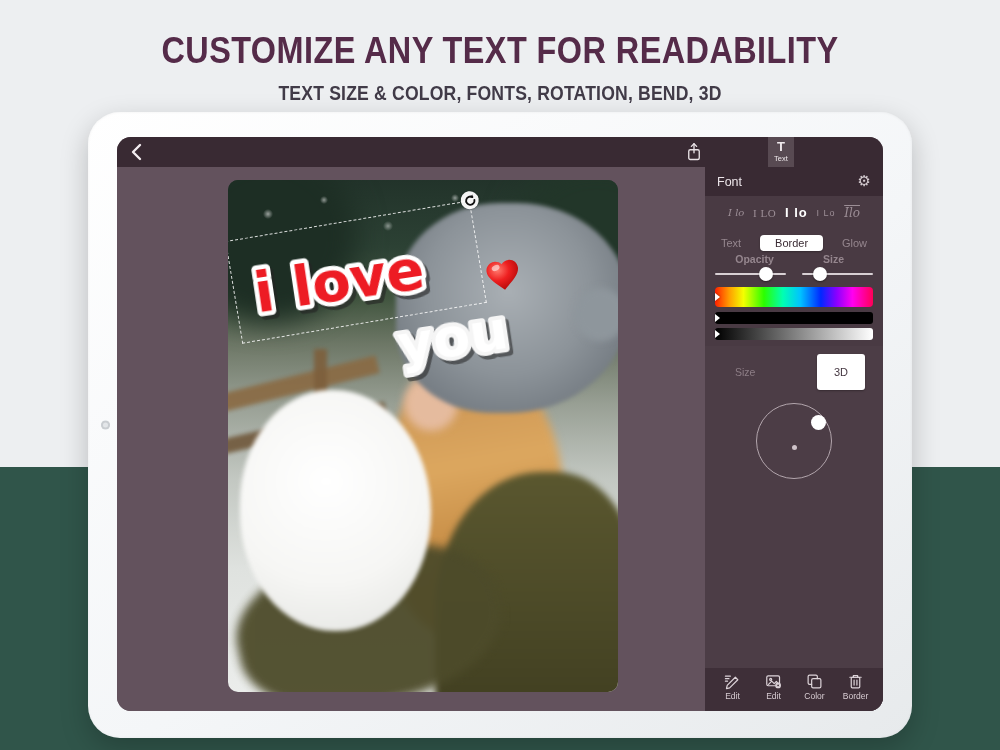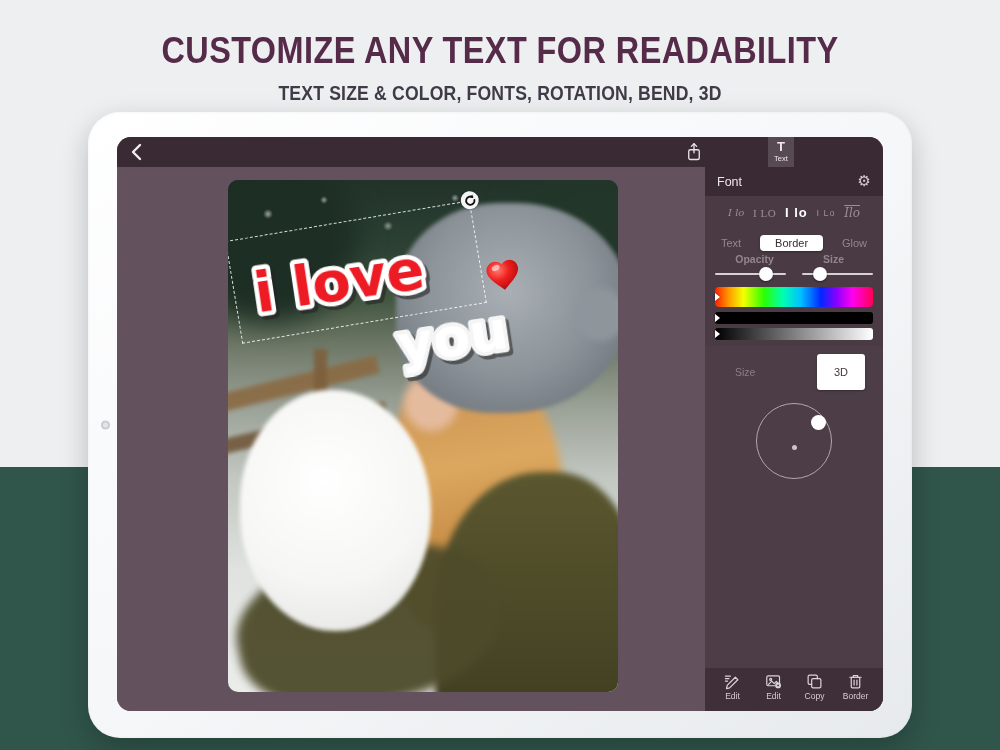--- a/index.html
+++ b/index.html
@@ -299,21 +299,21 @@
               </svg>
               <div class="a-label">Edit</div>
             </div>
             <div class="action">
               <svg width="17" height="17" viewBox="0 0 24 24">
                 <g fill="none" stroke="#ddd4d9" stroke-width="1.7" stroke-linecap="round" stroke-linejoin="round">
                   <rect x="8" y="8" width="13" height="13" rx="2"></rect>
                   <path d="M16 8V5a2 2 0 0 0-2-2H5a2 2 0 0 0-2 2v9a2 2 0 0 0 2 2h3"></path>
                 </g>
               </svg>
-              <div class="a-label">Copy</div>
+              <div class="a-label">Color</div>
             </div>
             <div class="action">
               <svg width="17" height="17" viewBox="0 0 24 24">
                 <g fill="none" stroke="#ddd4d9" stroke-width="1.7" stroke-linecap="round" stroke-linejoin="round">
                   <path d="M4 6h16"></path>
                   <path d="M9 6V3.5h6V6"></path>
                   <rect x="6" y="6" width="12" height="15" rx="1.5"></rect>
                   <path d="M10 10v7M14 10v7"></path>
                 </g>
               </svg>

